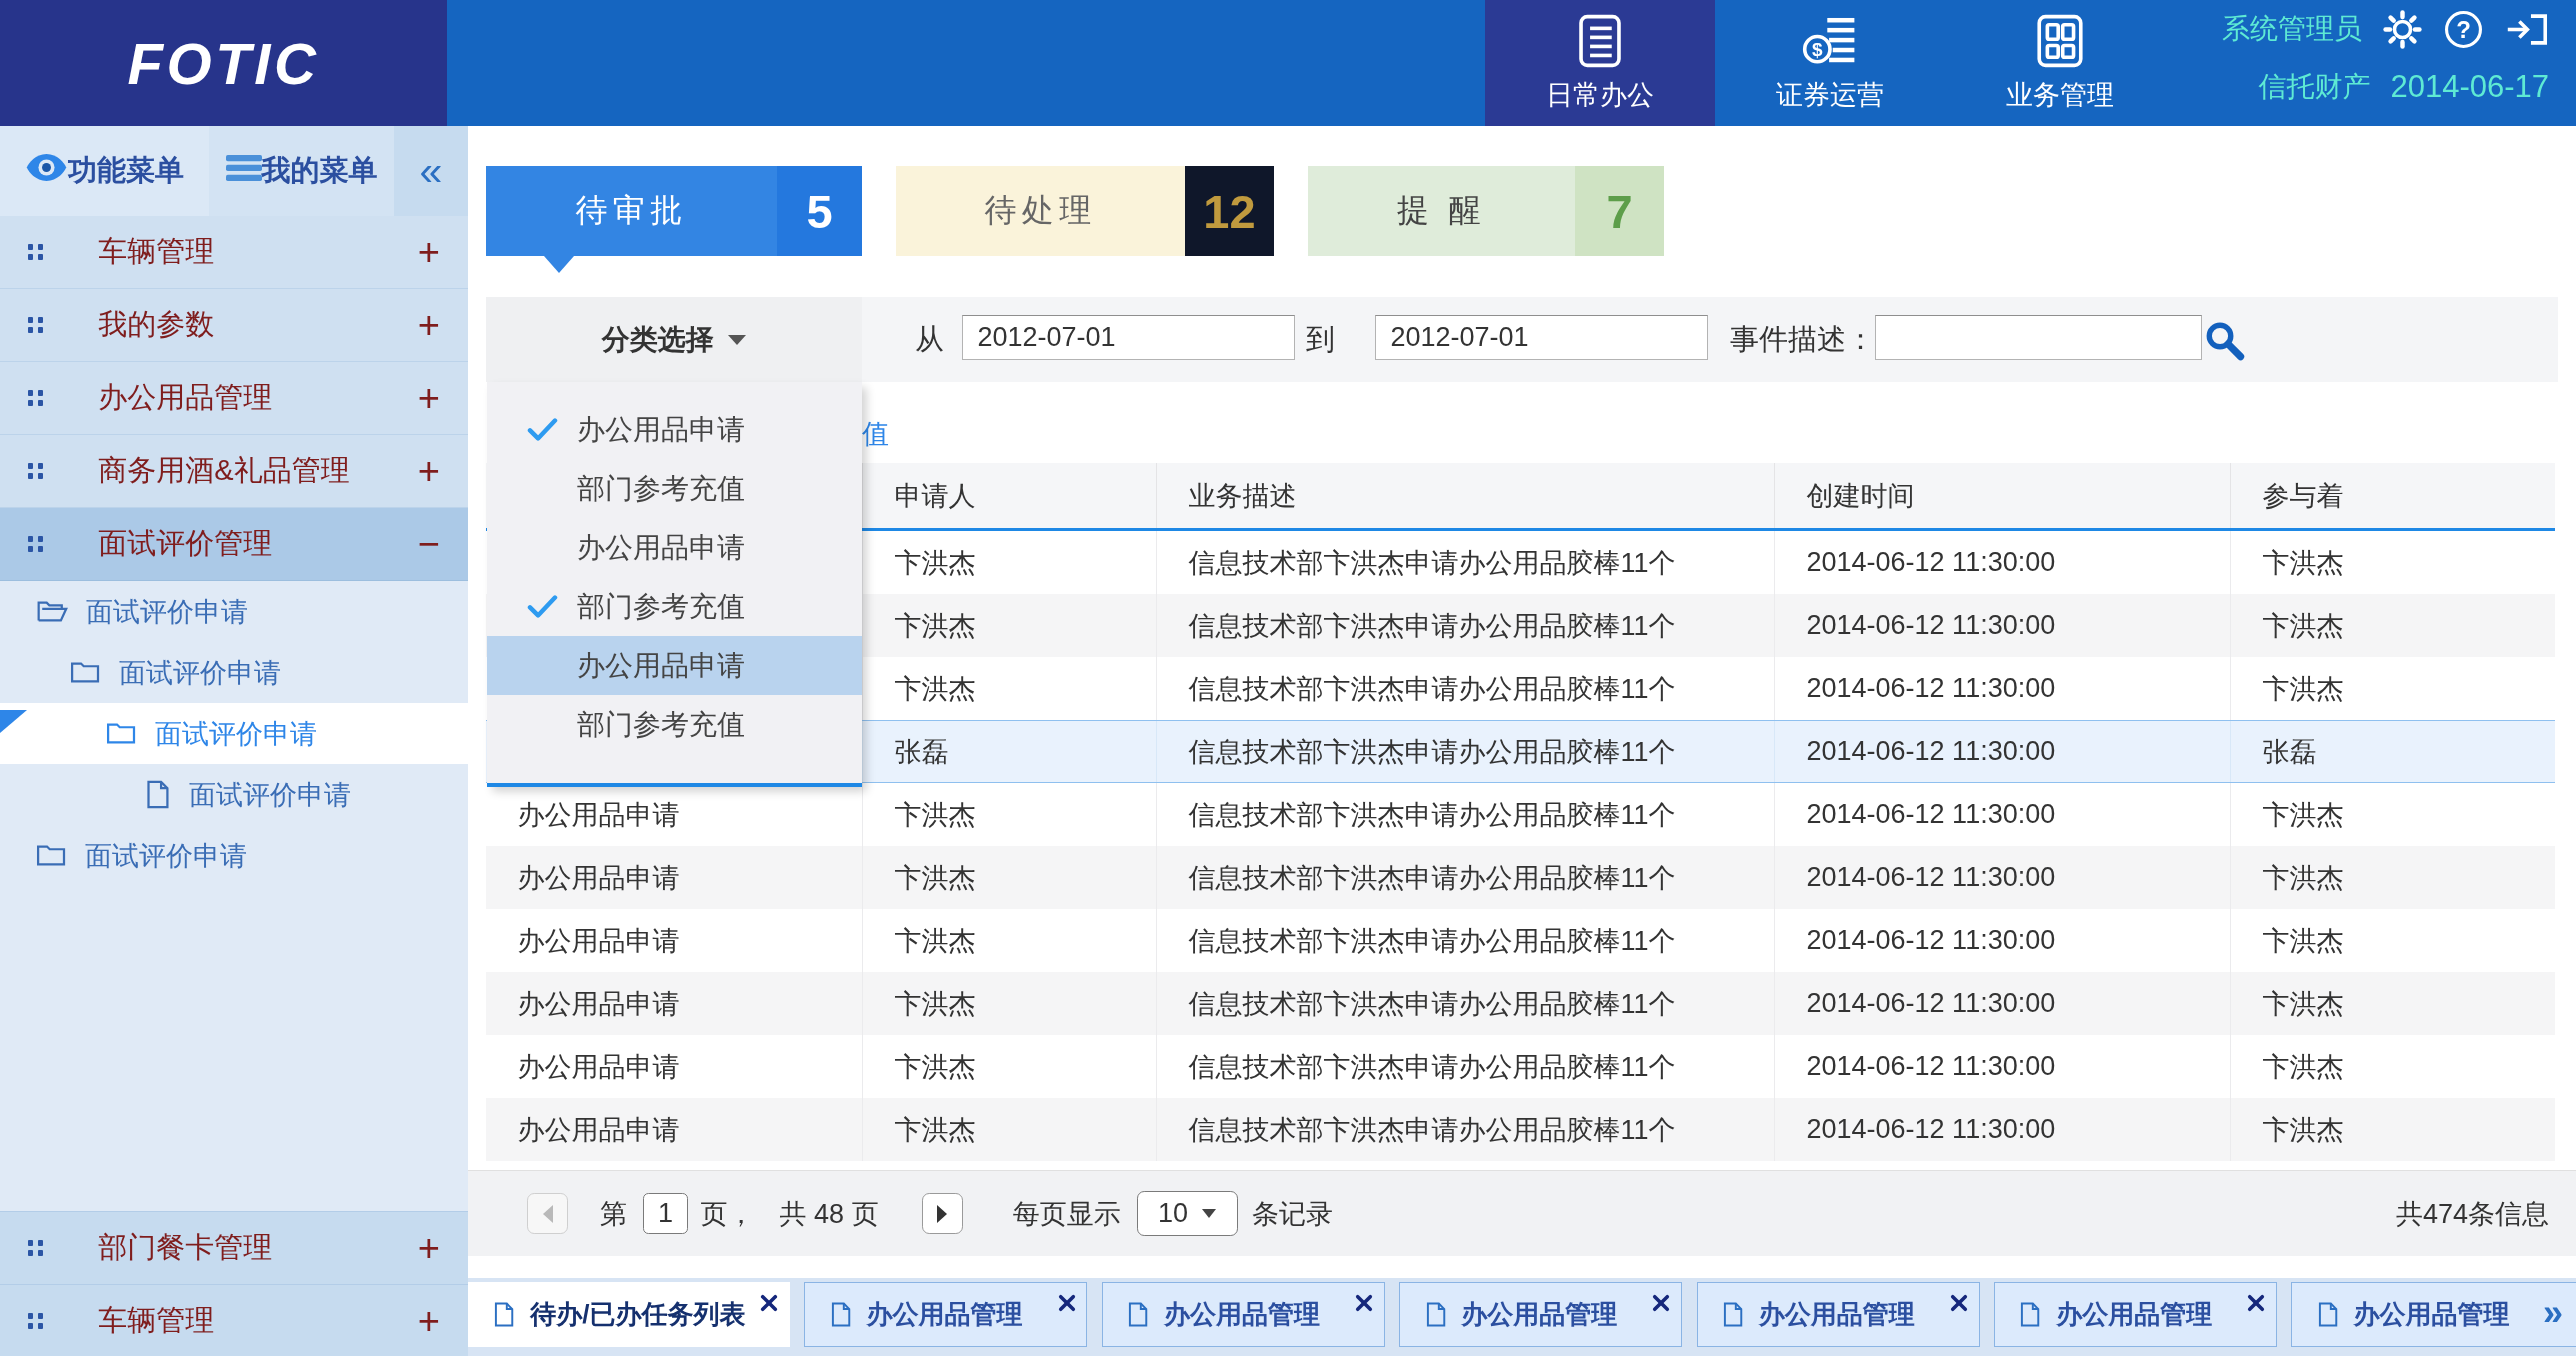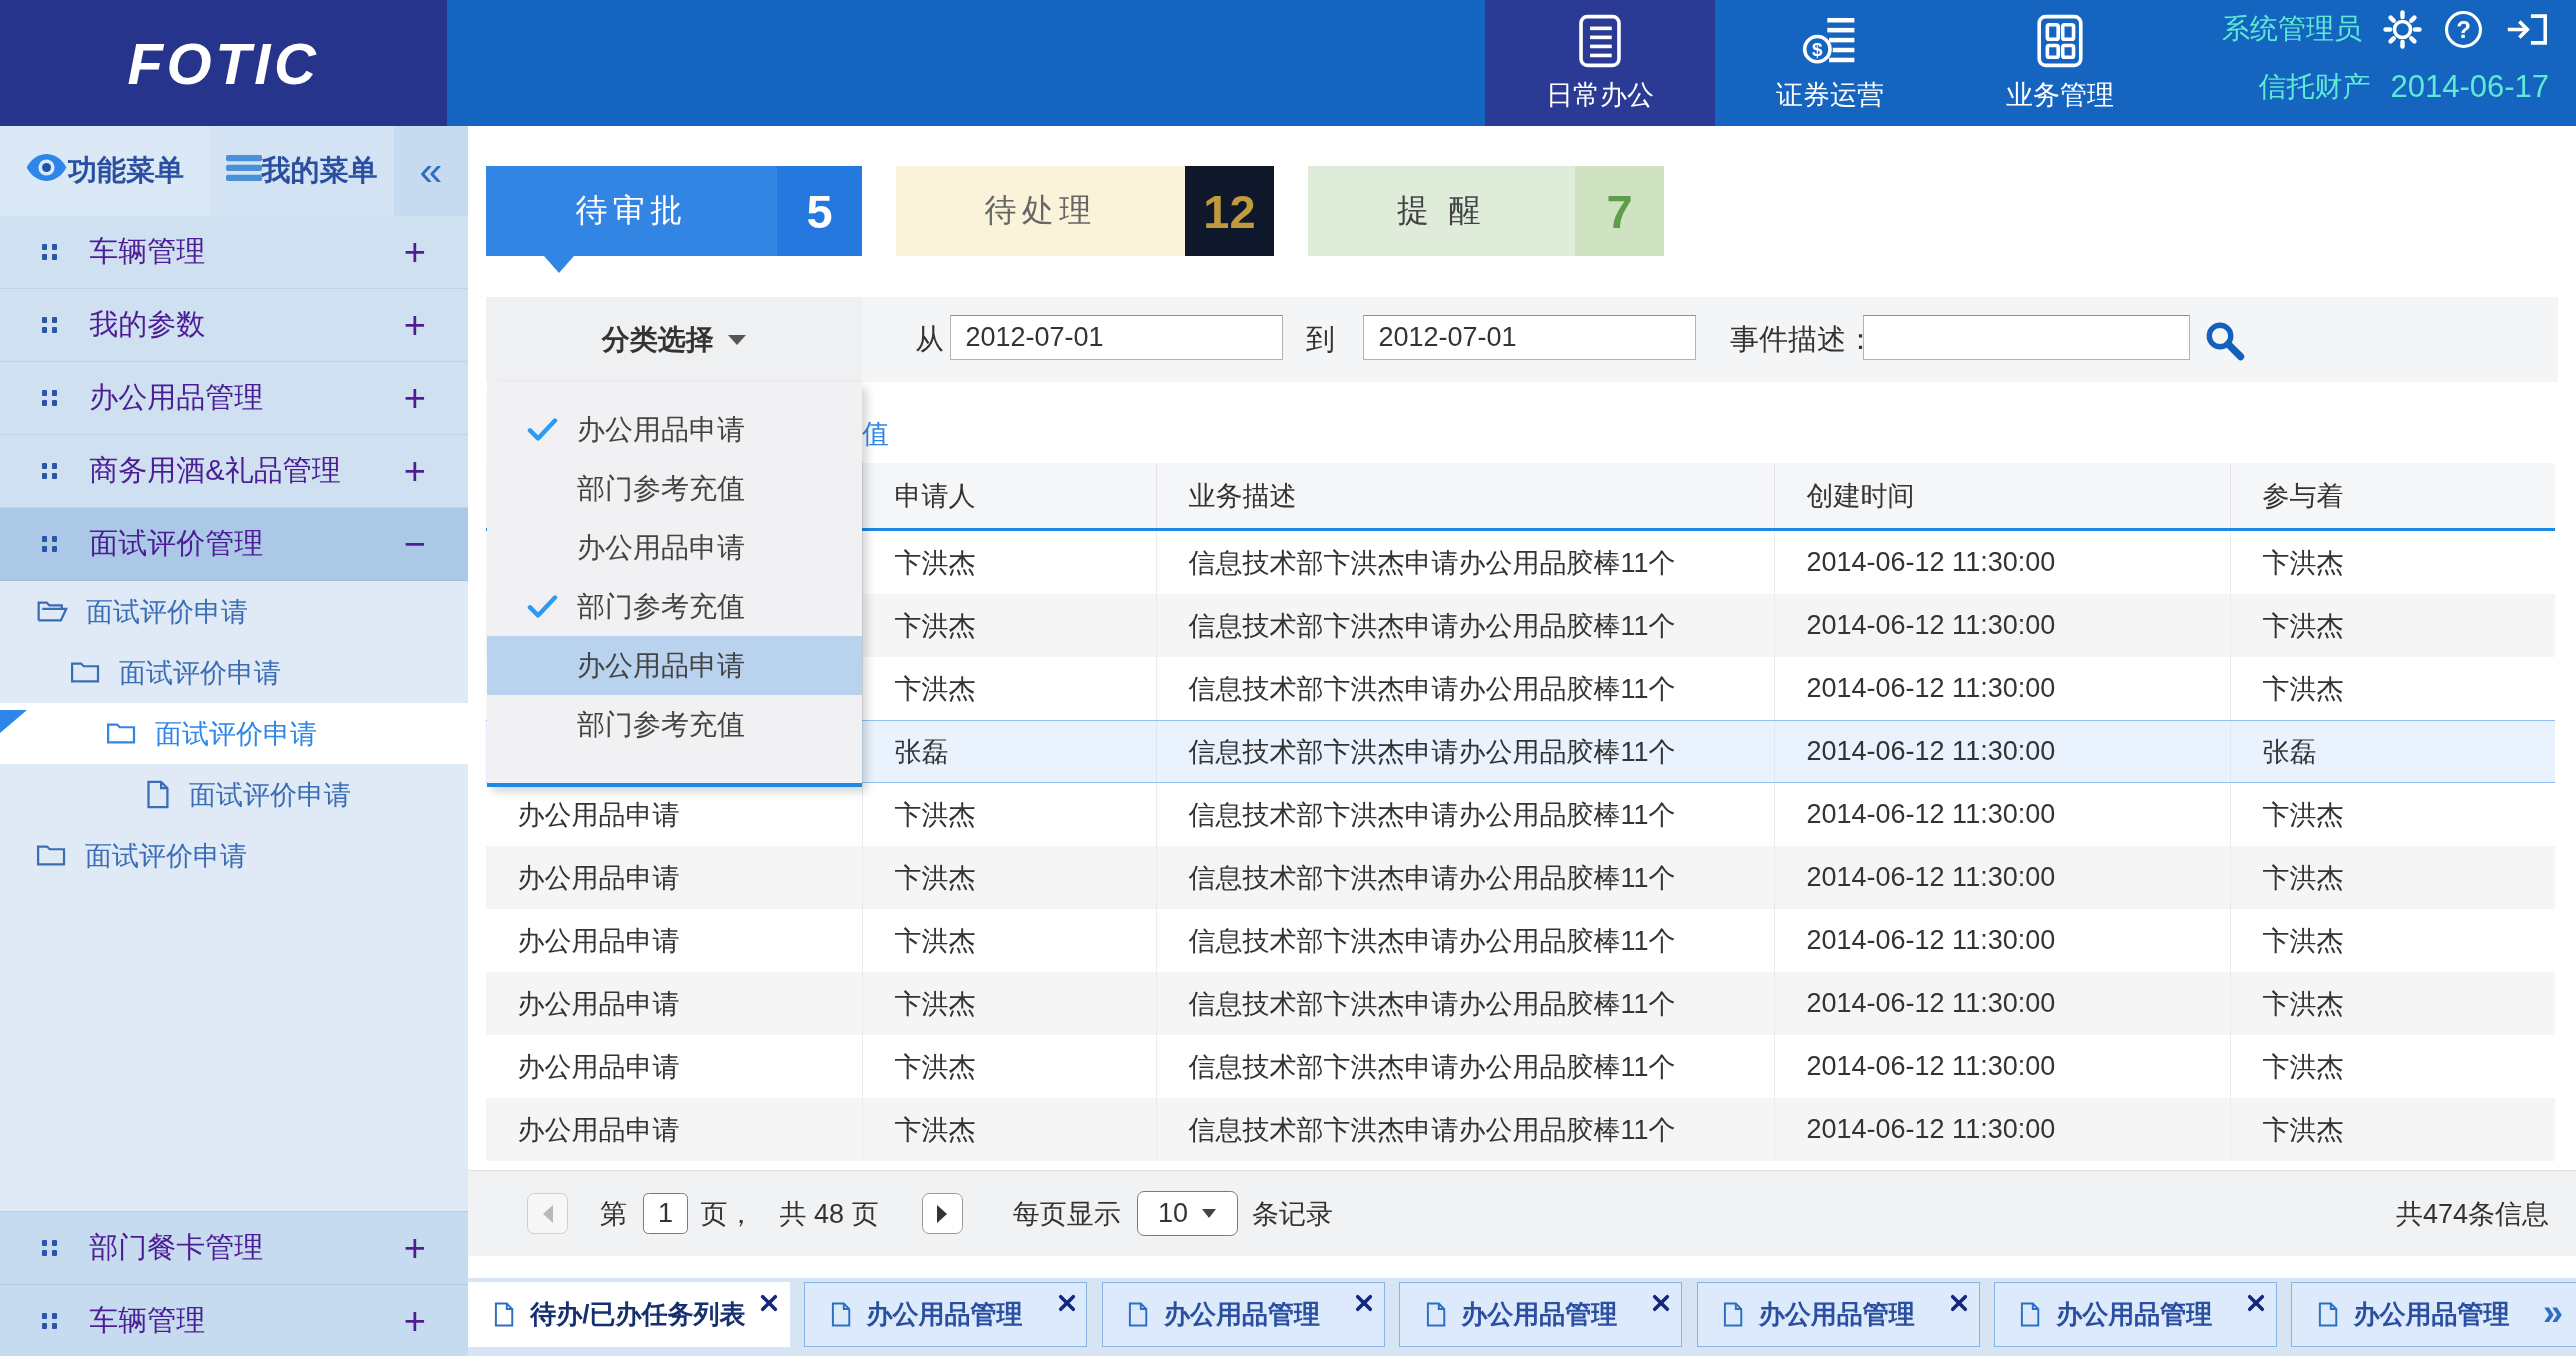--- a/index.html
+++ b/index.html
@@ -23,21 +23,21 @@
   .sidebar{position:absolute;left:0;top:126px;width:468px;height:1231px;background:#cfe0f1;
            display:flex;flex-direction:column;}
   .side-tabs{height:90px;display:flex;flex:none;}
   .side-tab{display:flex;align-items:center;justify-content:center;gap:0;
             font-size:29px;font-weight:bold;color:#2b4fa0;cursor:pointer;}
   .side-tab.func{width:209px;background:#dbe8f6;}
   .side-tab.mine{width:185px;background:#d3e3f3;}
   .side-collapse{flex:1;background:#c6dbef;display:flex;align-items:center;justify-content:center;
                  font-size:41px;color:#2b6fc2;cursor:pointer;}
   .menu-item{height:72px;border-bottom:0.9px solid #bcd3ea;display:flex;align-items:center;
-             padding:0 42px;color:#4c1d95;font-size:29px;cursor:pointer;flex:none;}
+             padding:0 28px;color:#7f1d1d;font-size:29px;cursor:pointer;flex:none;gap:23px;}
   .menu-item .mlabel{margin-left:32px;flex:1;}
   .menu-item .toggle{font-size:38px;font-weight:400;}
   .menu-item.expanded{background:#abc9e7;border-bottom-color:#9cbede;}
   .dots{width:15.3px;height:15.3px;flex:none;}
   .dots i{display:block;width:5.4px;height:5.4px;background:#2b55a5;border-radius:0.9px;
           box-shadow:10px 0 #2b55a5,0 10px #2b55a5,10px 10px #2b55a5;}
   .tree{background:#e0eaf6;flex:none;}
   .tree-item{height:61px;display:flex;align-items:center;gap:18px;font-size:27px;
              color:#3a6db5;cursor:pointer;position:relative;}
   .tree-item.selected{background:#fff;color:#2e86e8;}
@@ -62,21 +62,21 @@
                 border-top:17px solid #3385e3;}
   .filter-left{position:absolute;left:18px;top:171px;width:376px;height:85px;background:#eff0f2;
                display:flex;align-items:center;justify-content:center;gap:14.4px;
                font-size:28px;font-weight:600;color:#333;cursor:pointer;}
   .caret{width:0;height:0;border-left:9px solid transparent;border-right:9px solid transparent;
          border-top:10.8px solid #555;}
   .filter-right{position:absolute;left:394px;top:171px;width:1696px;height:85px;background:#f4f5f7;}
   .flabel{position:absolute;top:0;height:85px;display:flex;align-items:center;font-size:29px;color:#333;}
   .finput{position:absolute;top:18px;height:45px;border:1.8px solid #b3b3b3;border-top-color:#8e8e8e;
           background:#fff;font-size:27px;color:#333;padding:0 14.4px;box-sizing:border-box;
-          font-family:"Liberation Sans","DejaVu Sans",sans-serif;}
+          font-family:"Liberation Sans","DejaVu Sans",sans-serif;margin-left:12px;}
   .search-btn{position:absolute;left:1341px;top:21.6px;cursor:pointer;}
   .partial{position:absolute;left:394px;top:290px;font-size:27px;color:#2e86e8;}
   
   .table{position:absolute;left:18px;top:337px;width:2069px;}
   .thead{display:flex;height:65px;background:#f5f6f8;border-bottom:3.6px solid #1e88e5;}
   .th{display:flex;align-items:center;padding-left:31.5px;box-sizing:border-box;font-size:27px;color:#333;}
   .th + .th{border-left:0.9px solid #e4e4e6;}
   .trow{display:flex;height:63px;background:#fff;cursor:pointer;}
   .trow.zebra{background:#f5f5f6;}
   .trow.selected{background:#e9f2fd;border-top:1.8px solid #8fc0ef;border-bottom:1.8px solid #8fc0ef;

